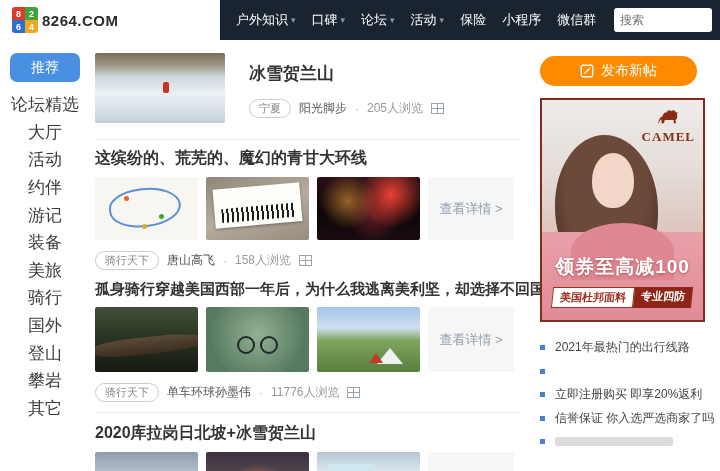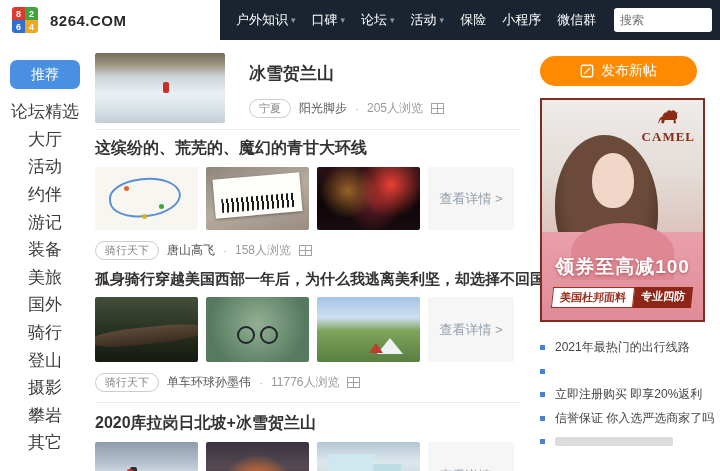--- a/index.html
+++ b/index.html
@@ -5,46 +5,46 @@
   * { margin:0; padding:0; box-sizing:border-box; }
   body { font-family:"Liberation Sans","DejaVu Sans",sans-serif; background:#fff; }
   #app { position:relative; width:720px; height:471px; background:#fff; overflow:hidden; }
 
   
   .navbar { position:absolute; left:0; top:0; width:720px; height:40px; background:#1a2430; display:flex; align-items:center; }
   .logo-box { width:220px; height:40px; background:#fff; display:flex; align-items:center; padding-left:12px; flex:0 0 auto; }
   .logo-tiles { width:26px; height:26px; display:grid; grid-template-columns:13px 13px; grid-template-rows:13px 13px; border-radius:3px; overflow:hidden; }
   .logo-tiles span { display:flex; align-items:center; justify-content:center; font-size:9px; font-weight:bold; color:#fff; }
   .lt1{background:#e03a2f;} .lt2{background:#3fa43c;} .lt3{background:#2e6fd0;} .lt4{background:#f0a823;}
-  .logo-text { margin-left:12px; font-size:15px; font-weight:bold; color:#2b2b2b; letter-spacing:.5px; }
+  .logo-text { margin-left:4px; font-size:15px; font-weight:bold; color:#2b2b2b; letter-spacing:.5px; }
   .menu { display:flex; align-items:center; margin-left:16px; gap:16px; }
   .menu-item { color:#fff; font-size:13px; display:flex; align-items:center; cursor:pointer; white-space:nowrap; }
   .caret { color:#8a97a5; font-size:9px; margin-left:3px; }
   .nav-spacer { flex:1; }
   .search-box { width:98px; height:24px; background:#fff; border-radius:3px; display:flex; align-items:center; padding:0 6px; margin-right:8px; }
   .search-box input { border:none; outline:none; width:70px; font-size:12px; color:#333; background:transparent; }
 
   
-  .sidebar { position:absolute; left:0; top:60px; width:90px; }
+  .sidebar { position:absolute; left:0; top:53px; width:90px; }
   .side-active { width:70px; height:29px; margin:0 auto 9px; background:#4a90e2; color:#fff; border-radius:7px; font-size:14px; display:flex; align-items:center; justify-content:center; cursor:pointer; }
   .side-item { height:27.6px; display:flex; align-items:center; justify-content:center; font-size:17px; color:#3c3c3c; cursor:pointer; }
 
   
   .content { position:absolute; left:95px; top:53px; width:425px; }
   .post-title { font-size:16px; font-weight:bold; color:#333; white-space:nowrap; }
   .meta { display:flex; align-items:center; gap:8px; font-size:12px; }
   .tag-pill { border:1px solid #ccc; border-radius:10px; padding:1px 9px; font-size:11px; color:#888; white-space:nowrap; }
   .author { color:#555; }
   .dot { color:#aaa; }
   .views { color:#999; }
   .grid-icon { width:13px; height:11px; border:1px solid #9aa4ad; display:inline-block;
     background-image:linear-gradient(90deg,transparent 46%,#9aa4ad 46% 54%,transparent 54%),
                      linear-gradient(0deg,transparent 46%,#9aa4ad 46% 54%,transparent 54%); }
 
-  .post1 { display:flex; gap:24px; padding-bottom:6px; border-bottom:1px solid #ededed; }
+  .post1 { display:flex; gap:24px; padding-bottom:16px; border-bottom:1px solid #ededed; }
   .post1-right { padding-top:9px; }
   .post1-right .meta { margin-top:14px; }
   .thumb-lg { width:130px; height:70px; border-radius:2px; position:relative; overflow:hidden; flex:0 0 auto; }
 
   .post-block { margin-top:8px; }
   .thumb-row { display:flex; gap:8px; margin-top:8px; }
   .thumb { width:103px; border-radius:2px; position:relative; overflow:hidden; flex:0 0 auto; }
   .h64 { height:63px; } .h66 { height:65px; } .h68 { height:67px; }
   .detail-btn { width:86px; background:#f6f6f6; color:#93a0ac; font-size:13px; display:flex; align-items:center; justify-content:center; cursor:pointer; border-radius:2px; }
   .post-block .meta { margin-top:11px; }
@@ -152,24 +152,23 @@
 
   <div class="sidebar">
     <div class="side-active">推荐</div>
     <div class="side-item">论坛精选</div>
     <div class="side-item">大厅</div>
     <div class="side-item">活动</div>
     <div class="side-item">约伴</div>
     <div class="side-item">游记</div>
     <div class="side-item">装备</div>
     <div class="side-item">美旅</div>
+    <div class="side-item">骑行</div>
     <div class="side-item">国外</div>
-    <div class="side-item">骑行</div>
     <div class="side-item">登山</div>
-    <div class="side-item">摄影</div>
     <div class="side-item">攀岩</div>
     <div class="side-item">其它</div>
   </div>
 
   <div class="content">
 
     <div class="post1">
       <div class="thumb-lg t-ice">
           <span class="person"></span>
         </div>

